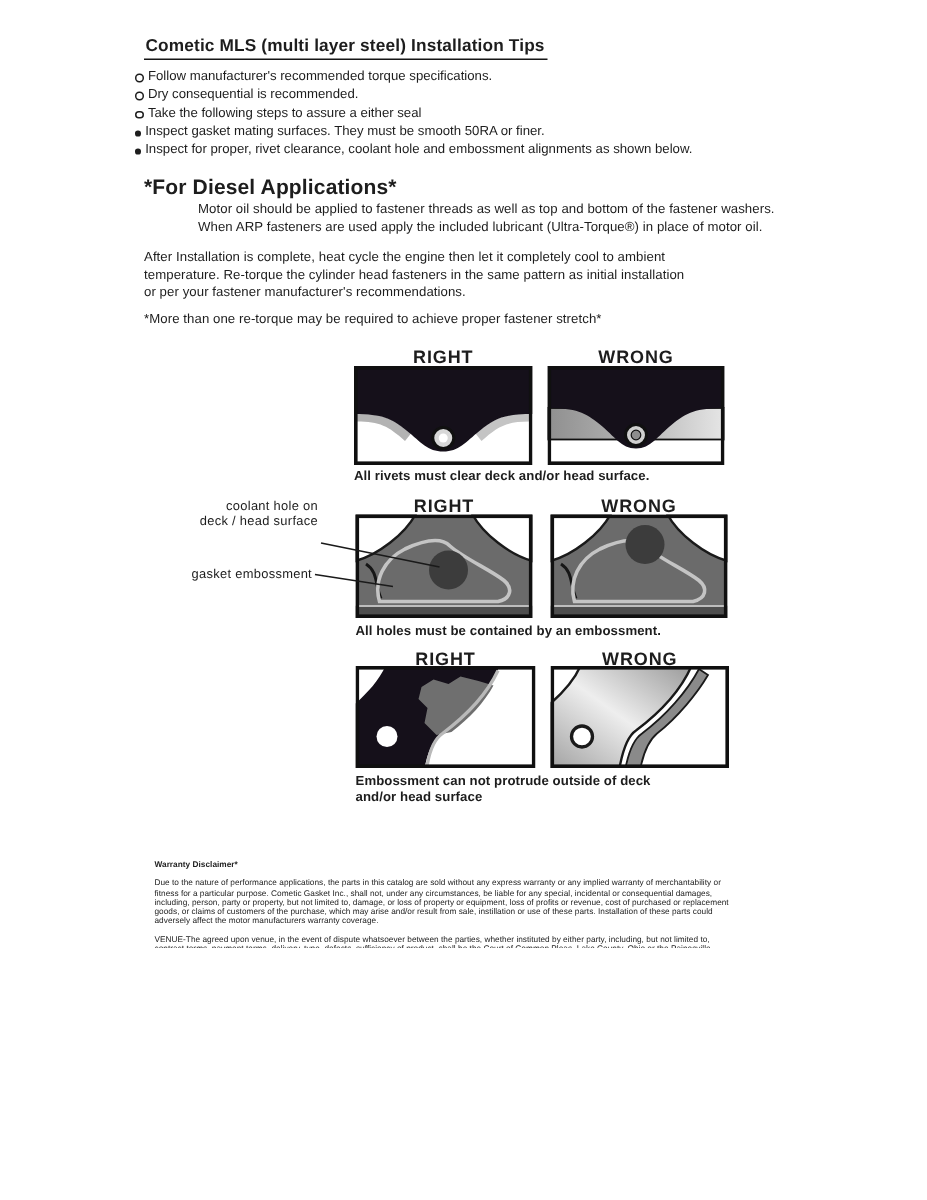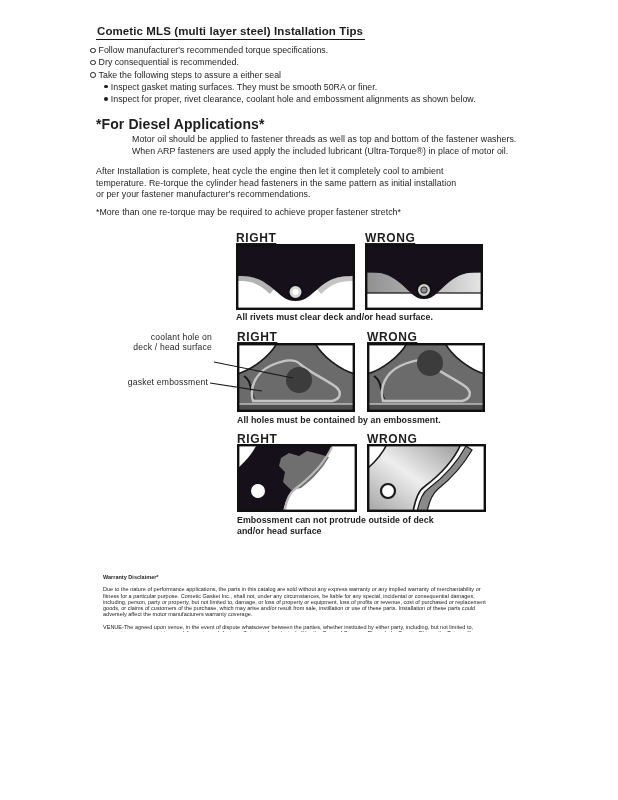--- a/index.html
+++ b/index.html
@@ -9,26 +9,26 @@
   }
   .abs{position:absolute;}
   .pre{white-space:pre-line;}
 
   .title{
     font-size:11.5px;font-weight:bold;letter-spacing:0.1px;
     border-bottom:1.6px solid #161616;padding:0 2px 2px 1px;display:inline-block;
   }
   .body-txt{font-size:8.8px;line-height:11.6px;letter-spacing:0.05px;}
   .bullets{font-size:8.8px;line-height:12.3px;}
-  .brow{display:flex;align-items:flex-start;}
-  .brow.sub{margin-left:14px;}
+  .brow{display:flex;align-items:center;}
+  .brow.sub{}
   .ring{flex:0 0 auto;width:3.6px;height:3.6px;border:0.9px solid #1d1d1d;border-radius:50%;margin:3.6px 3px 0 0;}
   .dot{flex:0 0 auto;width:3.8px;height:3.8px;background:#1d1d1d;border-radius:50%;margin:3.8px 3px 0 0;}
   .sec-head{font-size:14px;font-weight:bold;letter-spacing:0.1px;}
-  .rw{font-size:12px;font-weight:600;letter-spacing:0.6px;text-align:left;text-decoration:underline;}
+  .rw{font-size:12px;font-weight:600;letter-spacing:0.6px;text-align:center;}
   .caption{font-size:8.8px;font-weight:bold;line-height:11px;letter-spacing:0.05px;}
   .ann{font-size:8.6px;line-height:10.3px;text-align:right;letter-spacing:0.2px;}
   .legal{font-size:5.5px;line-height:6.3px;letter-spacing:0.02px;color:#222;width:414px;}
   .legal .lp{margin:0 0 6px 0;}
   .legal .lh{font-weight:bold;margin:0 0 6px 0;}
   .pagenum{font-size:15px;letter-spacing:1.4px;color:#701a75;}
   svg{display:block;}
 </style>
 </head>
 <body>

